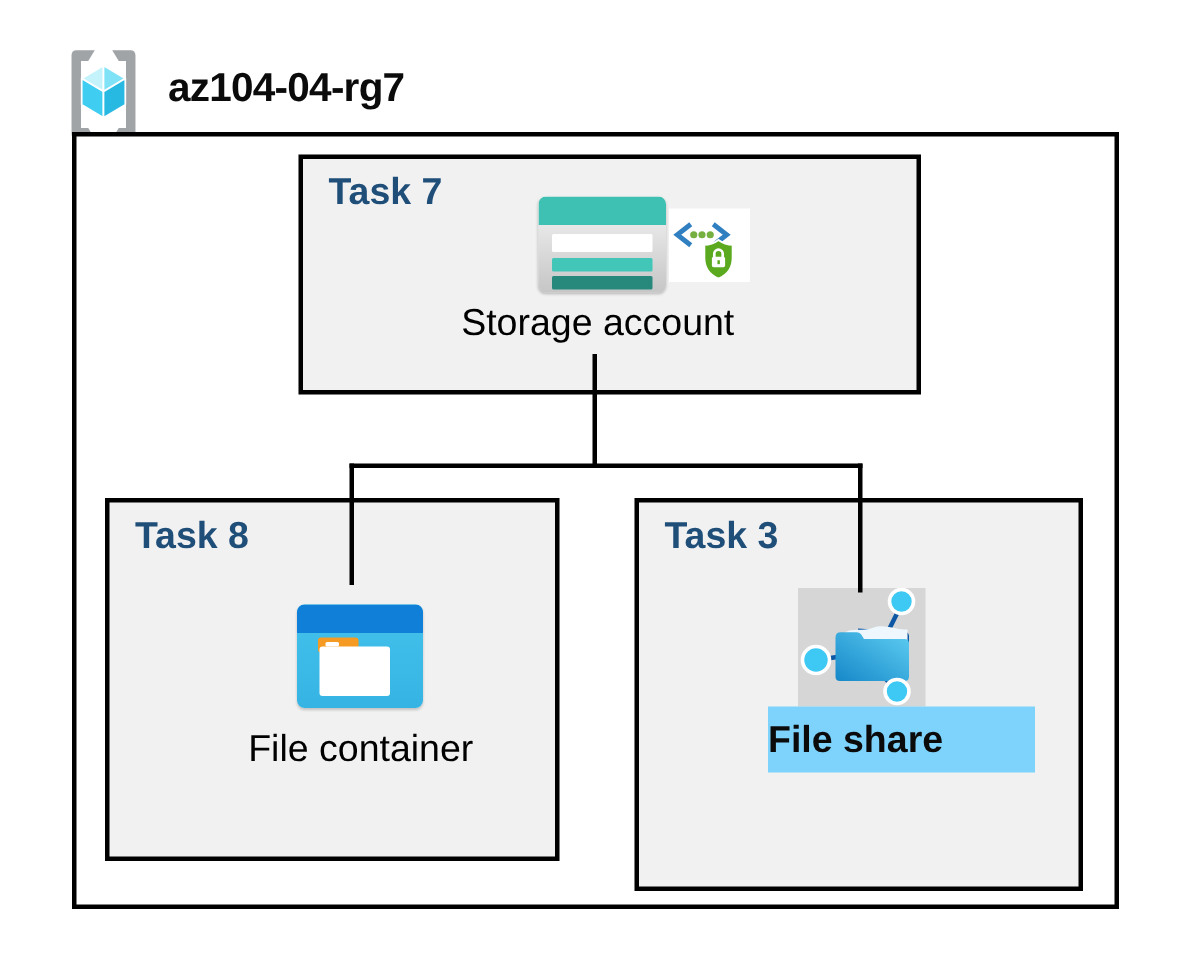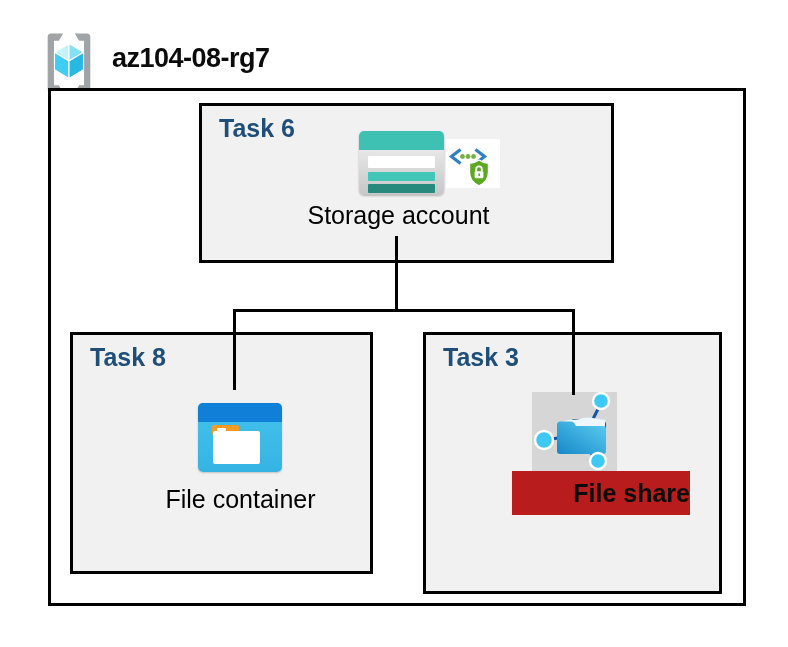--- a/index.html
+++ b/index.html
@@ -64,53 +64,53 @@
     background:linear-gradient(180deg,#45c2ec 0%,#35b4e4 100%);
     box-shadow:0 1px 2px rgba(0,0,0,.2);
   }
   .blob-band{position:absolute;left:0;top:0;width:84px;height:19px;background:#0f7fd7;}
   .blob-tab{position:absolute;left:14px;top:22px;width:27px;height:10px;border-radius:2px;background:#f59a23;}
   .blob-tab-dash{position:absolute;left:19px;top:25px;width:9px;height:3px;background:#ffffff;border-radius:1px;}
   .blob-folder{position:absolute;left:15px;top:28px;width:47px;height:33px;background:#ffffff;border-radius:2px;}
   
   .fs-icon-box{position:absolute;left:106px;top:57px;width:85px;height:79px;background:#d6d6d6;}
   .fs-label-box{
-    position:absolute;left:86px;top:136px;width:178px;height:44px;background:#b91c1c;
-    font-size:25px;font-weight:bold;color:#0b0b0b;text-align:right;line-height:44px;white-space:nowrap;
+    position:absolute;left:86px;top:136px;width:178px;height:44px;background:#7dd3fc;
+    font-size:25px;font-weight:bold;color:#0b0b0b;text-align:left;line-height:44px;white-space:nowrap;
   }
   .fs-svg{position:absolute;left:0;top:0;width:85px;height:79px;}
 </style>
 </head>
 <body>
 
 <div class="canvas">
 
   <div class="rg-header">
     <svg class="rg-icon" viewBox="0 0 64 68">
       <path d="M10,7 C10,4.8 11.2,3.5 13.5,3.5 L26,3.5 L21.5,11 L16.5,11 L16.5,57 L21.5,57 L26,64.5 L13.5,64.5 C11.2,64.5 10,63.2 10,61 Z" fill="#a0a4a7"></path>
       <path d="M54,7 C54,4.8 52.8,3.5 50.5,3.5 L38,3.5 L42.5,11 L47.5,11 L47.5,57 L42.5,57 L38,64.5 L50.5,64.5 C52.8,64.5 54,63.2 54,61 Z" fill="#a0a4a7"></path>
       <g stroke="#ffffff" stroke-width="1.2" stroke-linejoin="round">
         <polygon points="32,14 17,23 32,32" fill="#c4f3fc"></polygon>
         <polygon points="32,14 47,23 32,32" fill="#7fe2f7"></polygon>
         <polygon points="17,23 32,32 32,50 17,41" fill="#3fcdf2"></polygon>
         <polygon points="47,23 32,32 32,50 47,41" fill="#28b9e3"></polygon>
       </g>
     </svg>
-    <div class="rg-title">az104-08-rg7</div>
+    <div class="rg-title">az104-04-rg7</div>
   </div>
 
   <div class="outer-box"></div>
 
   <div class="connector conn-v1"></div>
   <div class="connector conn-h"></div>
   <div class="connector conn-v2"></div>
   <div class="connector conn-v3"></div>
 
   <div class="task-box task1">
-    <div class="task-label">Task 6</div>
+    <div class="task-label">Task 7</div>
 
     <div class="storage-icon">
       <div class="storage-band"></div>
       <div class="storage-stripe st1"></div>
       <div class="storage-stripe st2"></div>
       <div class="storage-stripe st3"></div>
     </div>
 
     <div class="sas-icon">
       <svg viewBox="0 0 54 49" width="54" height="49">

